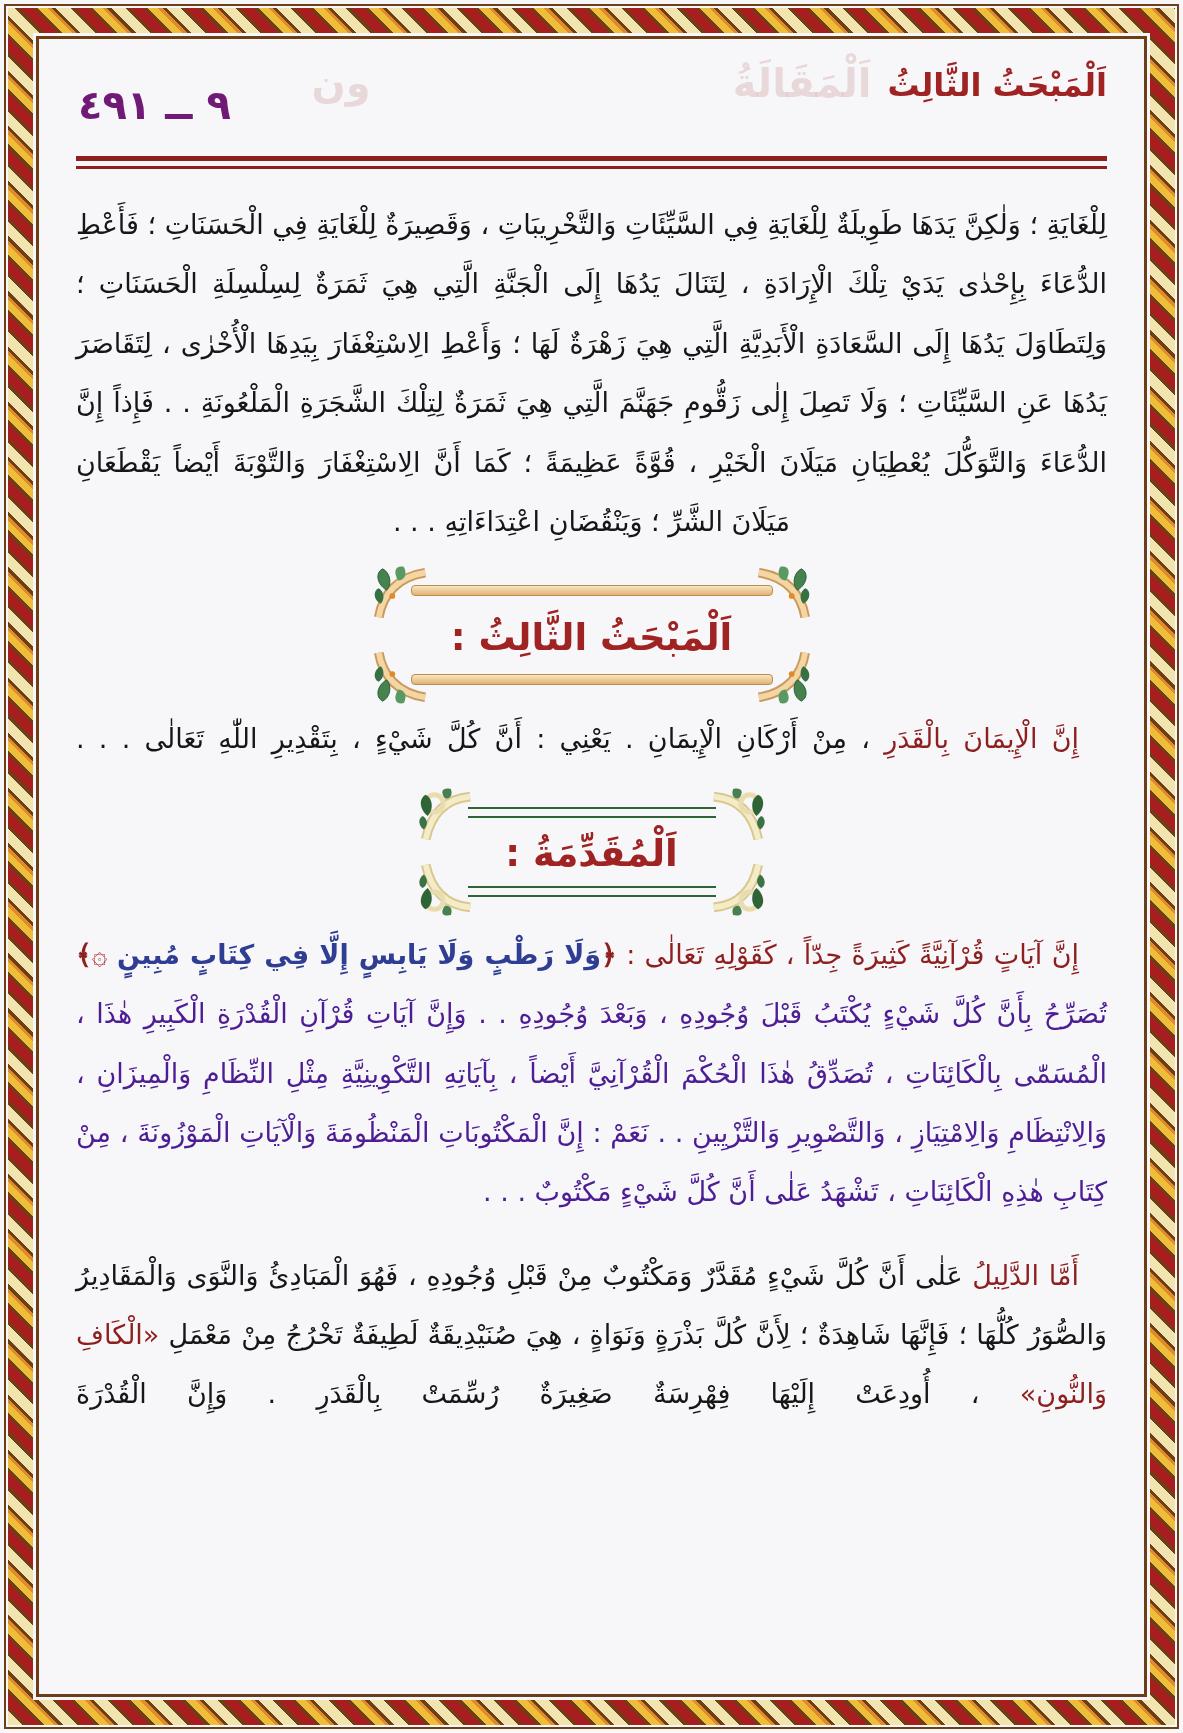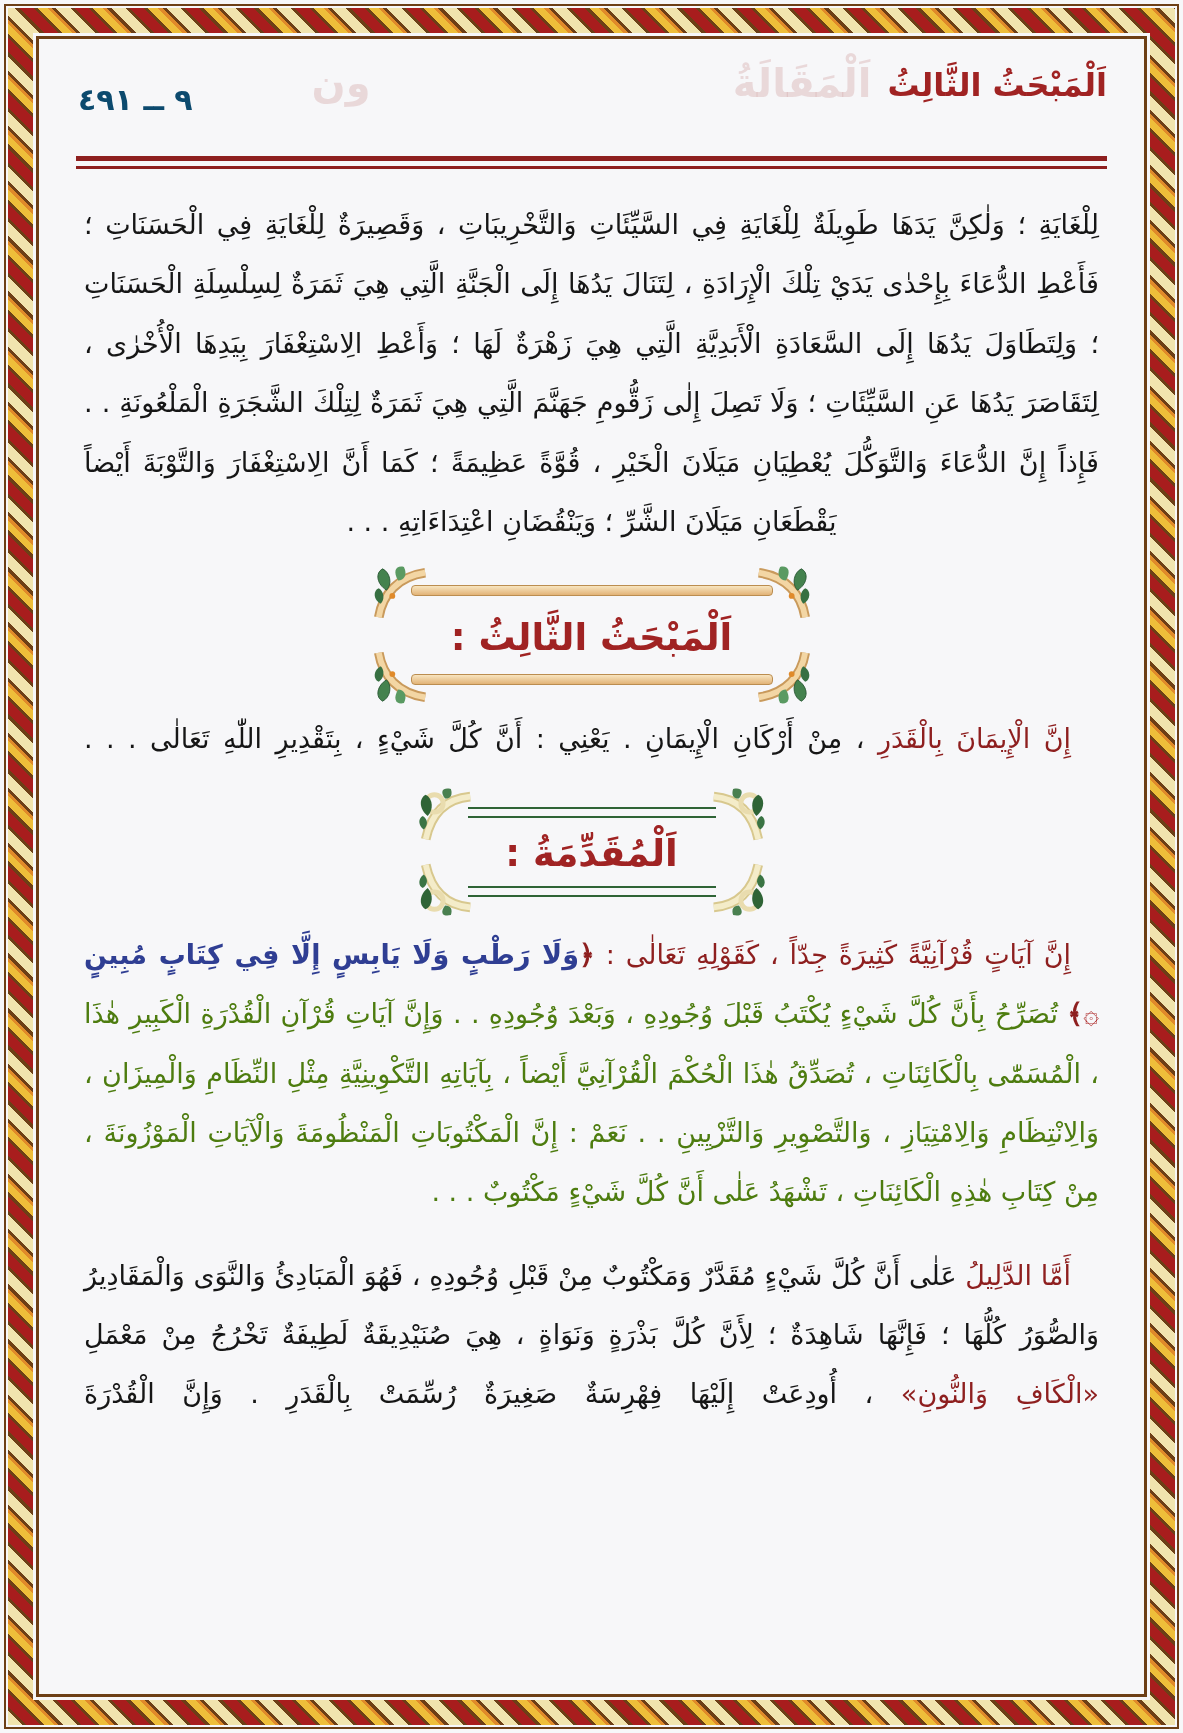--- a/index.html
+++ b/index.html
@@ -12,33 +12,33 @@
     border-image:repeating-linear-gradient(45deg,
       #f1e4ae 0 10px,#6d3f16 10px 13px,
       #a81d1d 13px 23px,#6d3f16 23px 26px,
       #eebe3a 26px 33px,#e08a2a 33px 36px,#6d3f16 36px 39px) 25;}
   .frame-innerline{position:absolute;inset:36px;border:3px solid #6d3f16;pointer-events:none;}
 
   .content{position:absolute;top:56px;right:76px;left:76px;direction:rtl;}
 
   
   .header{position:relative;height:88px;}
-  .page-num{position:absolute;left:2px;top:26px;font-size:30px;font-weight:bold;color:#0c4a6e;z-index:2;}
+  .page-num{position:absolute;left:2px;top:26px;font-size:40px;font-weight:bold;color:#701a75;z-index:2;}
   .header-title{position:relative;z-index:1;text-align:right;font-size:32px;font-weight:bold;color:#a02323;top:10px;}
   .ghost{position:absolute;top:4px;left:50%;transform:translateX(-50%);width:560px;display:flex;
     justify-content:space-between;align-items:center;direction:rtl;color:rgba(150,30,30,0.14);
     font-size:40px;font-weight:bold;z-index:0;white-space:nowrap;}
   .double-rule{margin-top:12px;height:5px;border-top:5px solid #8e1f1f;border-bottom:3px solid #8e1f1f;}
 
   
-  .para{font-size:27px;line-height:2.2;color:#161616;text-align:justify;margin:8px;}
+  .para{font-size:27px;line-height:2.2;color:#161616;text-align:justify;margin:0;}
   .para.center-last{text-align-last:center;}
   .para.justify-last{text-align-last:justify;}
   .para.indent{text-indent:28px;}
-  .red{color:#4d7c0f;}
+  .red{color:#4c1d95;}
   .red-bold{color:#8e1f1f;font-weight:normal;}
   .blue-bold{color:#2f3e93;font-weight:bold;}
   .rosette{color:#b03030;}
   .bracket{color:#8e1f1f;font-weight:bold;}
   .p-top-26{margin-top:26px;} .p-top-14{margin-top:14px;} .p-top-20{margin-top:20px;} .p-top-24{margin-top:24px;}
 
   
   .banner{position:relative;margin:26px auto 16px;text-align:center;}
   .banner1{width:430px;height:116px;}
   .banner2{width:340px;height:106px;margin-top:30px;margin-bottom:18px;}

